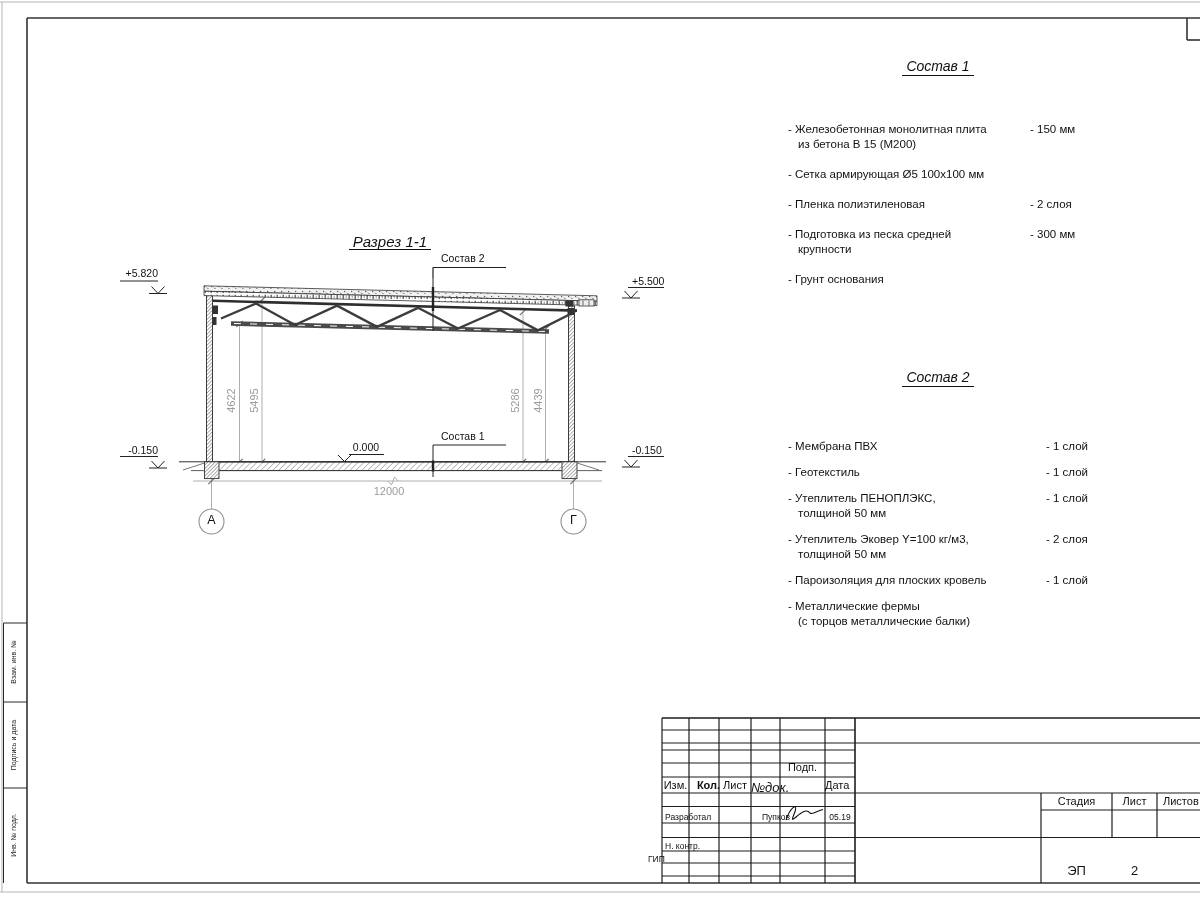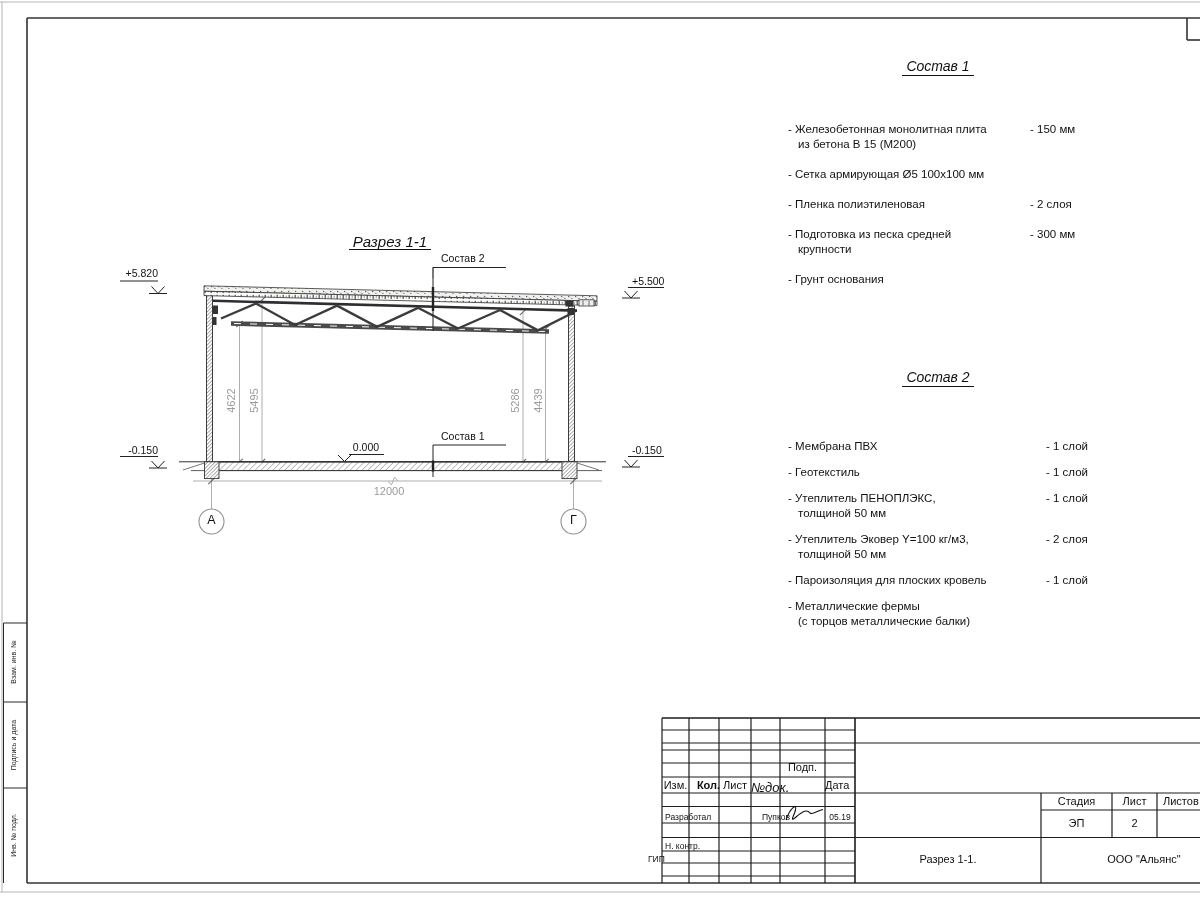--- a/index.html
+++ b/index.html
@@ -21,21 +21,21 @@
   .ci{display:flex;align-items:flex-start;font-size:11.5px;line-height:15px;}
   .ci-n{flex:0 0 232px;white-space:pre-line;padding-left:10px;text-indent:-10px;}
   .ci-v{white-space:nowrap;}
   .c1 .ci{margin-bottom:15px;}
   .c2 .ci{margin-bottom:11px;}
   .c2 .ci-n{flex:0 0 248px;}
   .c2 .comp-items{margin-top:52px;}
   .tb{font-size:11px;}
   .tbs{font-size:8.5px;}
   .tbxs{font-size:13px;font-style:italic;}
-  .tbm{font-size:11px;}
+  .tbm{font-size:13px;margin-top:48px;}
   .side-label{position:absolute;width:80px;height:10px;text-align:center;font-size:7px;
         color:#222;transform:rotate(-90deg);}
 </style>
 </head>
 <body>
 
 <div id="sheet">
 
   <svg width="1200" height="900" viewBox="0 0 1200 900">
     <defs>

